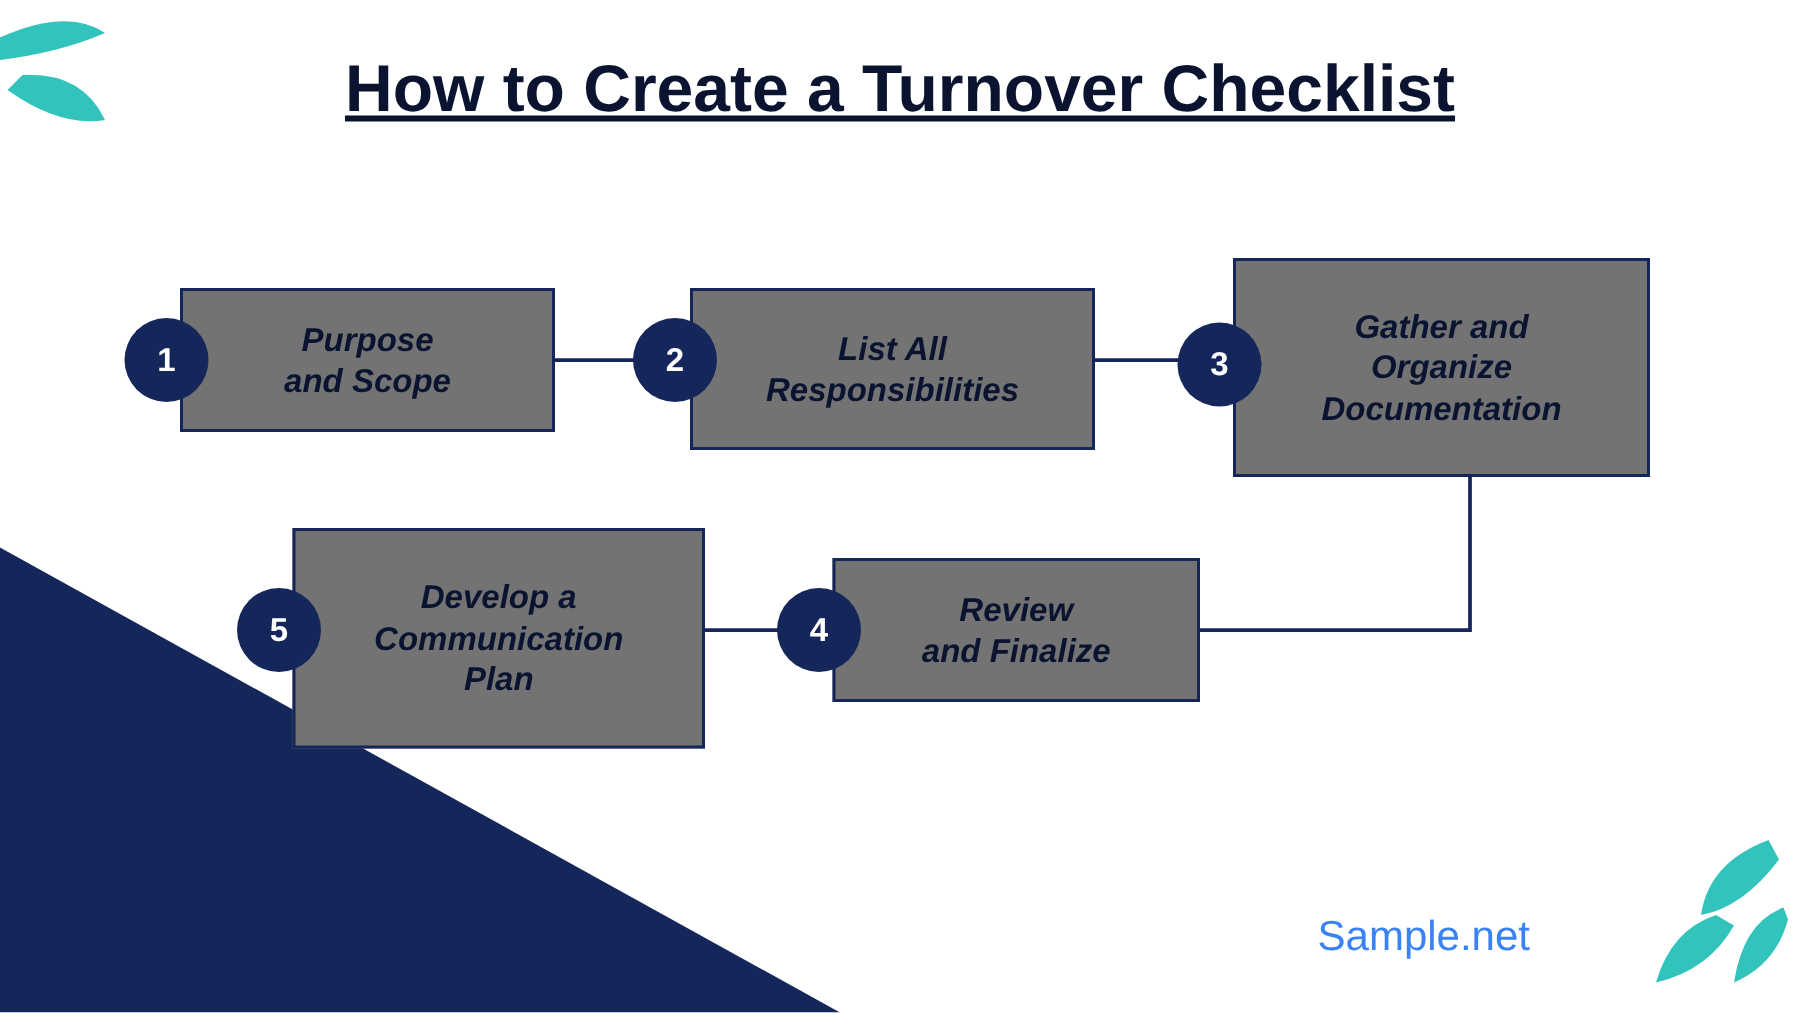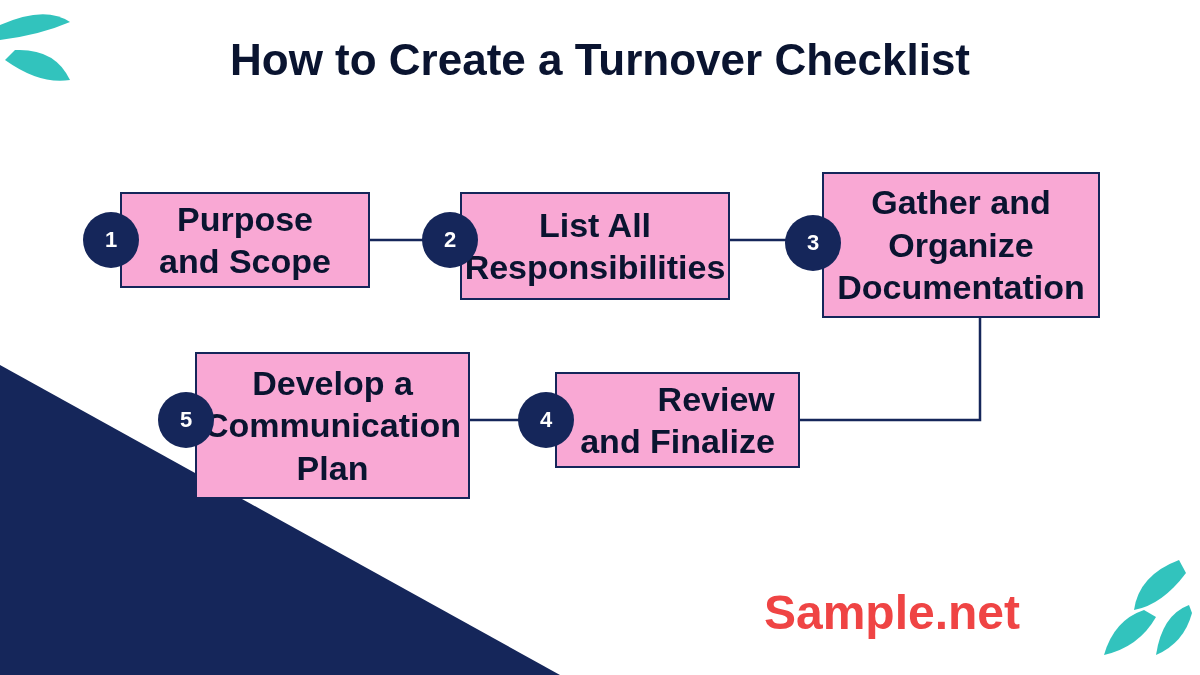--- a/index.html
+++ b/index.html
@@ -11,34 +11,36 @@
   }
   .title {
     position: absolute;
     top: 35px;
     left: 0;
     width: 100%;
     text-align: center;
     font-size: 44px;
     font-weight: 800;
     color: #0a1430;
+    text-decoration: underline;
   }
   .step-box {
     position: absolute;
     border: 2.5px solid #15265a;
-    background: #f9a8d4;
+    background: #737373;
     display: flex;
     align-items: center;
     justify-content: center;
     text-align: center;
-    font-size: 34px;
+    font-size: 22px;
     font-weight: 800;
     color: #0a1430;
     line-height: 1.25;
     padding: 8px 10px;
+    font-style: italic;
   }
   .badge {
     position: absolute;
     width: 56px;
     height: 56px;
     border-radius: 50%;
     background: #15265a;
     color: #ffffff;
     font-size: 22px;
     font-weight: 700;
@@ -50,23 +52,23 @@
   .connector {
     position: absolute;
     stroke: #15265a;
     stroke-width: 2.5;
     fill: none;
   }
   .brand {
     position: absolute;
     right: 180px;
     bottom: 35px;
-    font-size: 48px;
-    font-weight: 700;
-    color: #ef4444;
+    font-size: 28px;
+    font-weight: 400;
+    color: #3b82f6;
   }
   .triangle {
     position: absolute;
     left: 0;
     bottom: 0;
     width: 0;
     height: 0;
     border-left: 0 solid transparent;
     border-right: 560px solid transparent;
     border-bottom: 310px solid #15265a;
@@ -131,21 +133,21 @@
 <div class="step-box" style="left:822px; top:172px; width:278px; height:146px;justify-content:center;">
   <span style="white-space:pre-line;">Gather and
 Organize
 Documentation</span>
 </div>
 <div class="badge" style="left:785px; top:215px;">
   <span>3</span>
 </div>
 
 <div class="step-box" style="left:555px; top:372px; width:245px; height:96px;">
-  <span style="white-space:pre-line;text-align:right;">Review
+  <span style="white-space:pre-line;">Review
 and Finalize</span>
 </div>
 <div class="badge" style="left:518px; top:392px;">
   <span>4</span>
 </div>
 
 <div class="step-box" style="left:195px; top:352px; width:275px; height:147px;">
   <span style="white-space:pre-line;">Develop a
 Communication
 Plan</span>

